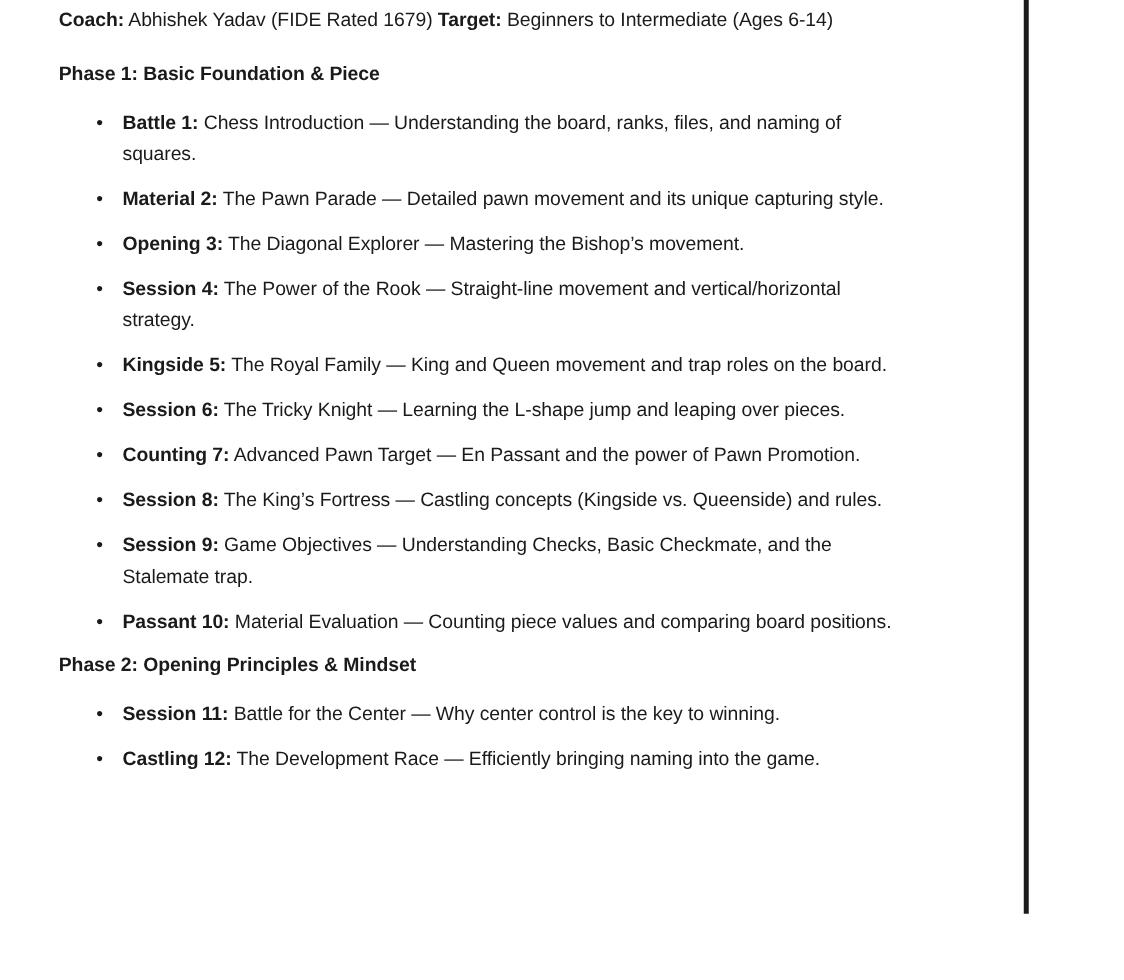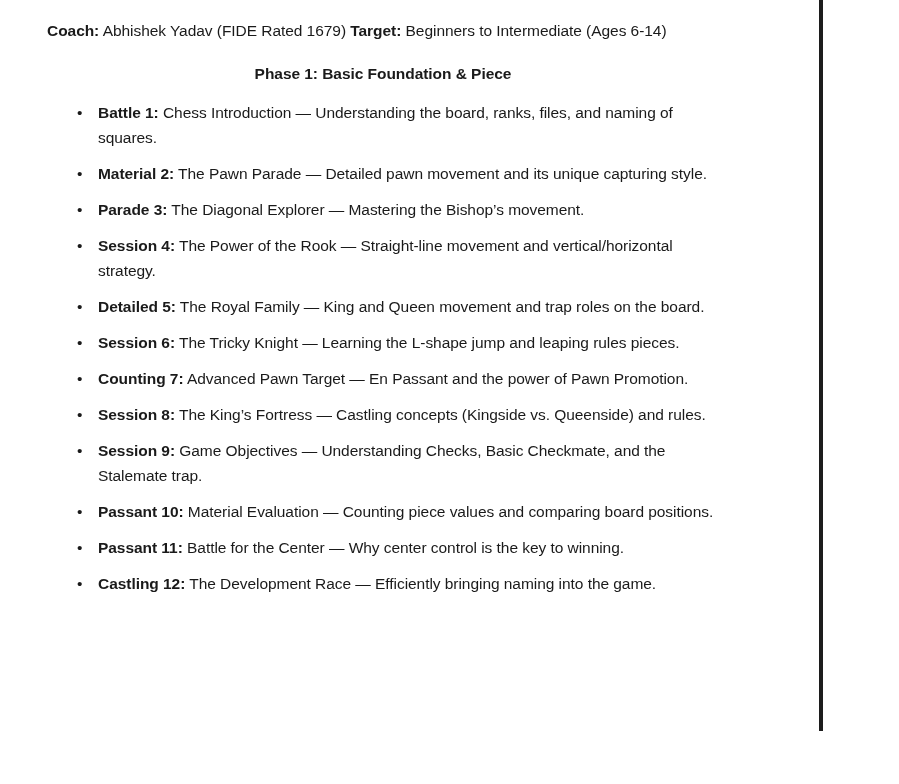--- a/index.html
+++ b/index.html
@@ -22,38 +22,37 @@
     left: 0;
     top: 0;
     width: 899px;
     height: 784px;
     background: #ffffff;
   }
 
   #doc-body {
     position: absolute;
     left: 47px;
-    top: 19px;
+    top: 5px;
     width: 672px;
   }
 
   .meta-line {
     font-size: 15.5px;
     line-height: 24px;
     margin: 0 0 19px 0;
     letter-spacing: -0.05px;
   }
 
   .phase-heading {
     font-size: 15.5px;
     line-height: 24px;
     font-weight: bold;
     margin: 0 0 14px 0;
     letter-spacing: -0.05px;
-    text-align: center;
   }
 
   .session-list {
     list-style: none;
     margin: 0 0 11px 0;
     padding: 0;
   }
 
   .session-item {
     position: relative;
@@ -105,57 +104,58 @@
       <li class="session-item">
         <span class="bullet-marker">•</span>
         <span class="lbl">Battle 1:</span><span> Chess Introduction — Understanding the board, ranks, files, and naming of squares.</span>
       </li>
       <li class="session-item">
         <span class="bullet-marker">•</span>
         <span class="lbl">Material 2:</span><span> The Pawn Parade — Detailed pawn movement and its unique capturing style.</span>
       </li>
       <li class="session-item">
         <span class="bullet-marker">•</span>
-        <span class="lbl">Parade 3:</span><span> The Diagonal Explorer — Mastering the Bishop’s movement.</span>
+        <span class="lbl">Opening 3:</span><span> The Diagonal Explorer — Mastering the Bishop’s movement.</span>
       </li>
       <li class="session-item">
         <span class="bullet-marker">•</span>
         <span class="lbl">Session 4:</span><span> The Power of the Rook — Straight-line movement and vertical/horizontal strategy.</span>
       </li>
       <li class="session-item">
         <span class="bullet-marker">•</span>
-        <span class="lbl">Detailed 5:</span><span> The Royal Family — King and Queen movement and trap roles on the board.</span>
+        <span class="lbl">Kingside 5:</span><span> The Royal Family — King and Queen movement and trap roles on the board.</span>
       </li>
       <li class="session-item">
         <span class="bullet-marker">•</span>
-        <span class="lbl">Session 6:</span><span> The Tricky Knight — Learning the L-shape jump and leaping rules pieces.</span>
+        <span class="lbl">Session 6:</span><span> The Tricky Knight — Learning the L-shape jump and leaping over pieces.</span>
       </li>
       <li class="session-item">
         <span class="bullet-marker">•</span>
         <span class="lbl">Counting 7:</span><span> Advanced Pawn Target — En Passant and the power of Pawn Promotion.</span>
       </li>
       <li class="session-item">
         <span class="bullet-marker">•</span>
         <span class="lbl">Session 8:</span><span> The King’s Fortress — Castling concepts (Kingside vs. Queenside) and rules.</span>
       </li>
       <li class="session-item">
         <span class="bullet-marker">•</span>
         <span class="lbl">Session 9:</span><span> Game Objectives — Understanding Checks, Basic Checkmate, and the Stalemate trap.</span>
       </li>
       <li class="session-item">
         <span class="bullet-marker">•</span>
         <span class="lbl">Passant 10:</span><span> Material Evaluation — Counting piece values and comparing board positions.</span>
       </li>
     </ul>
 
+    <h2 class="phase-heading">Phase 2: Opening Principles &amp; Mindset</h2>
 
     <ul class="session-list">
       <li class="session-item">
         <span class="bullet-marker">•</span>
-        <span class="lbl">Passant 11:</span><span> Battle for the Center — Why center control is the key to winning.</span>
+        <span class="lbl">Session 11:</span><span> Battle for the Center — Why center control is the key to winning.</span>
       </li>
       <li class="session-item">
         <span class="bullet-marker">•</span>
         <span class="lbl">Castling 12:</span><span> The Development Race — Efficiently bringing naming into the game.</span>
       </li>
     </ul>
 
   </div>
 
   <div id="margin-rule"></div>

